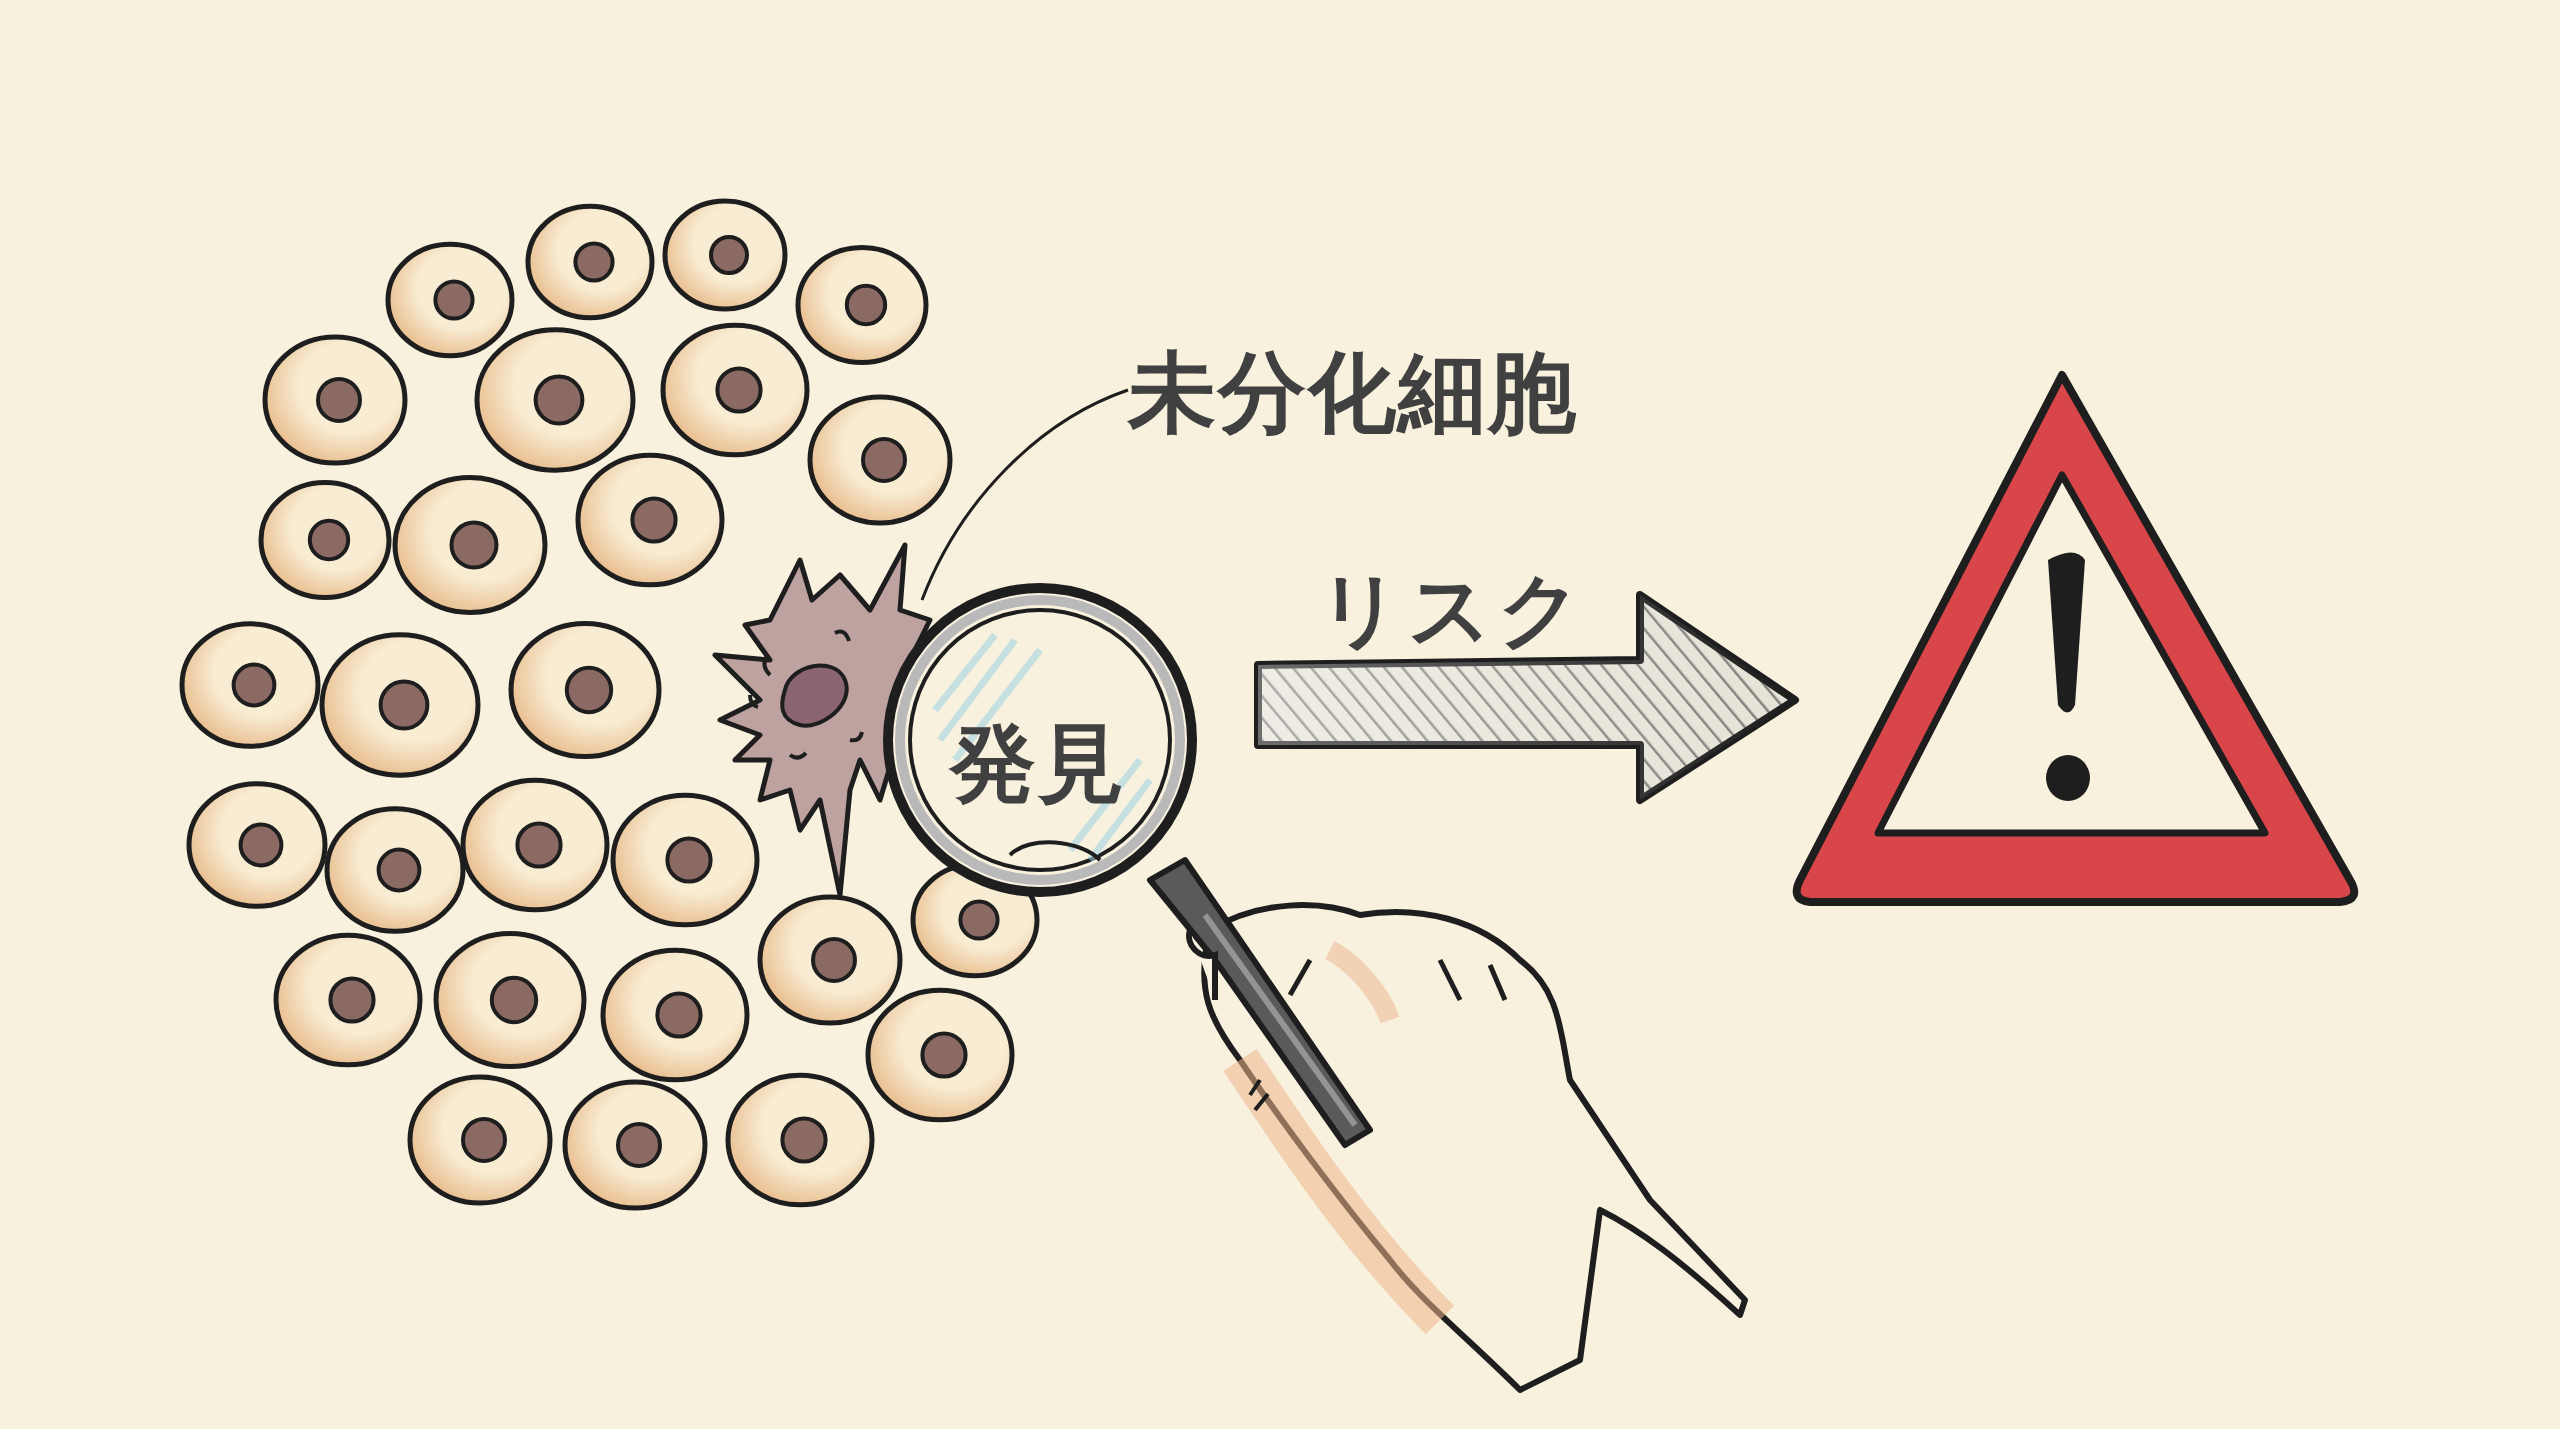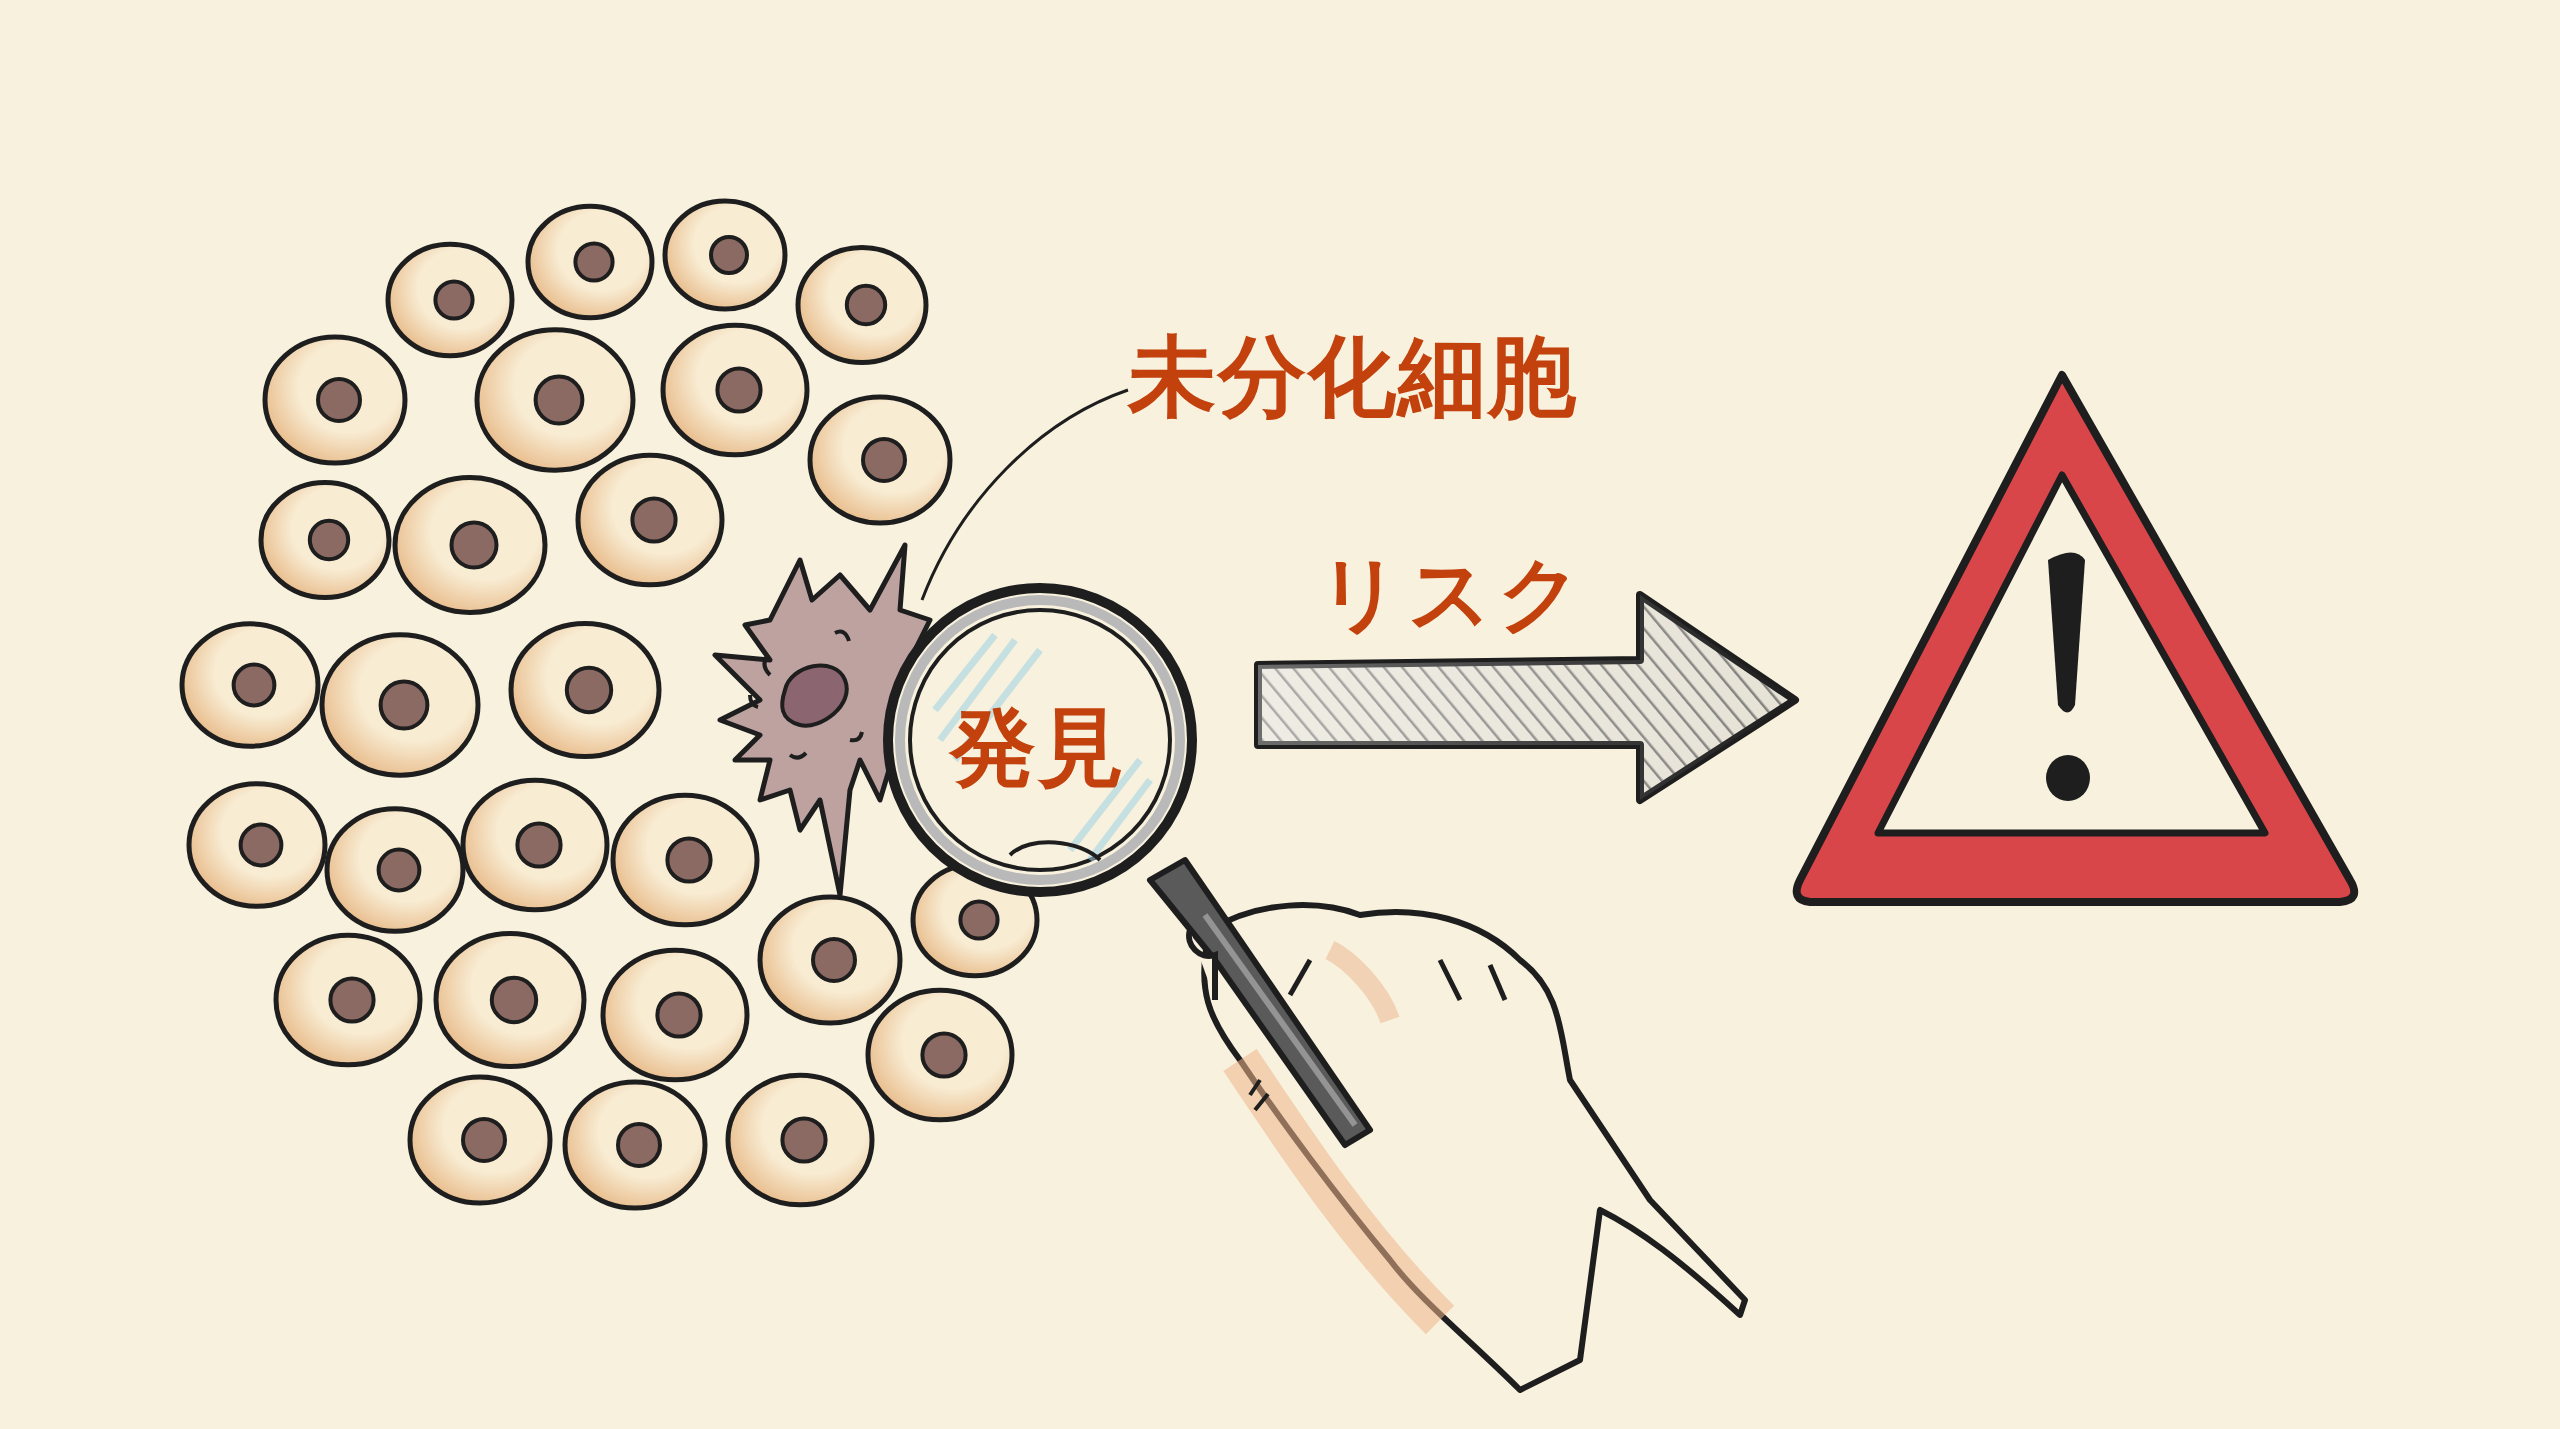--- a/index.html
+++ b/index.html
@@ -1,18 +1,18 @@
 <!DOCTYPE html>
 <html><head>
 <meta charset="utf-8">
 <style>
   html, body { margin:0; padding:0; }
   body { width:2560px; height:1429px; background:#f7f1de; overflow:hidden; position:relative; font-family:"DejaVu Sans", sans-serif; }
   #scene { position:absolute; left:0; top:0; width:2560px; height:1429px; }
-  .label { position:absolute; color:#c2410c; font-family:Liberation Mono, monospace; font-weight:bold; white-space:nowrap; }
+  .label { position:absolute; color:#404040; font-family:Liberation Mono, monospace; font-weight:bold; white-space:nowrap;margin-top:16px; }
   #lbl-cell { left:1128px; top:318px; font-size:88px; letter-spacing:2px; }
   #lbl-risk { left:1318px; top:540px; font-size:82px; letter-spacing:6px; }
   #lbl-found { left:950px; top:690px; font-size:86px; letter-spacing:2px;text-align:center; }
 </style>
 </head>
 <body>
 
 <svg id="scene" width="2560" height="1429" viewBox="0 0 2560 1429" xmlns="http://www.w3.org/2000/svg">
   <defs>
     <radialGradient id="cellGrad" cx="0.6" cy="0.4" r="0.65">

